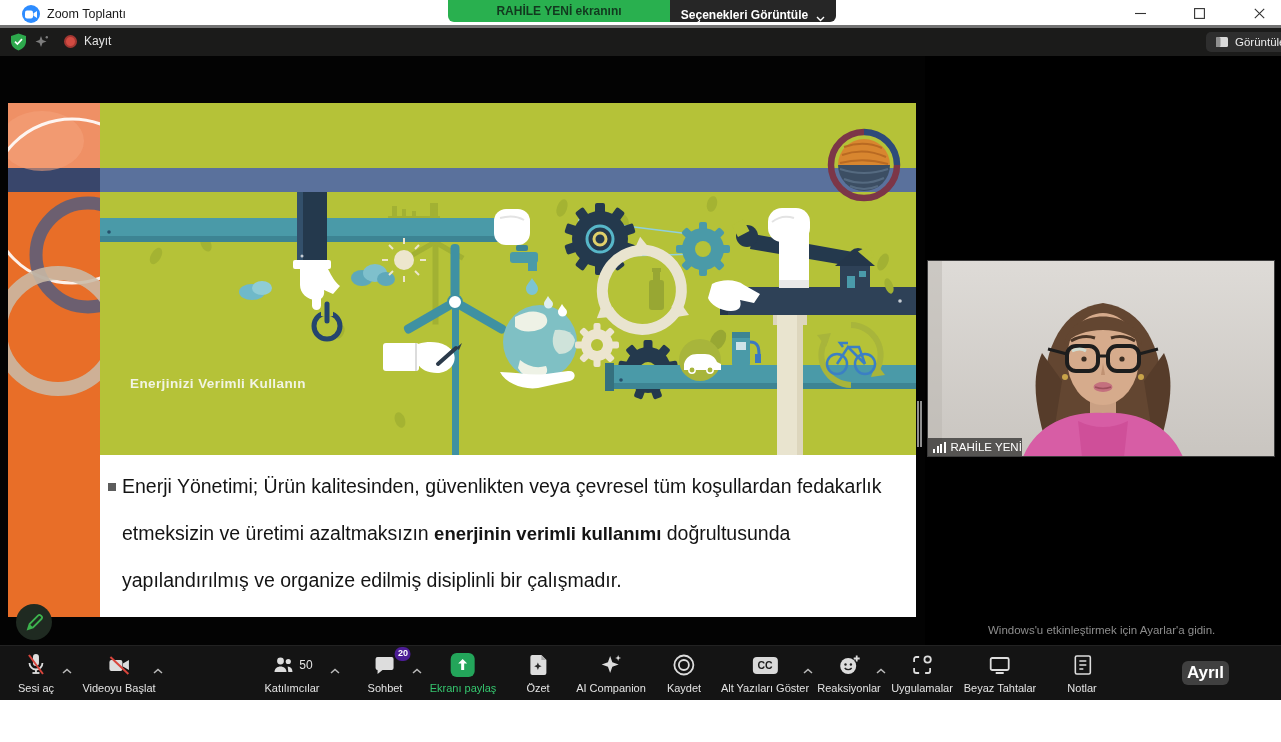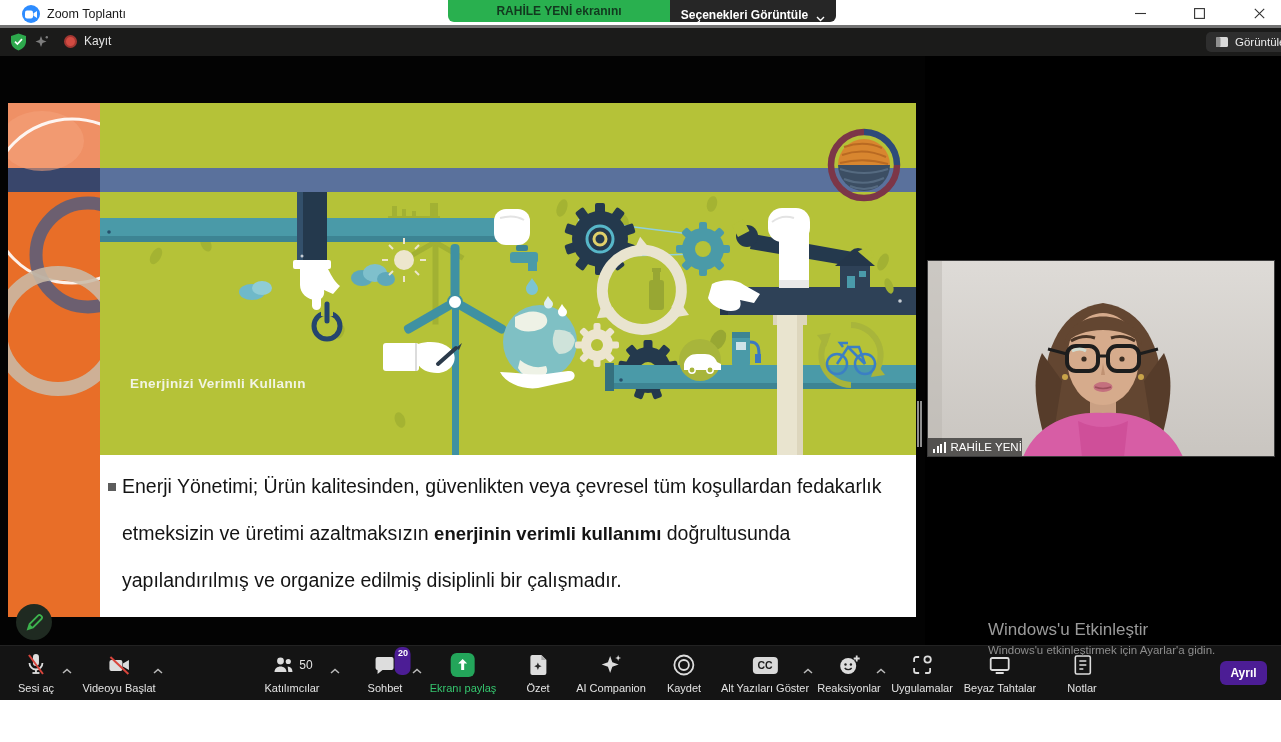--- a/index.html
+++ b/index.html
@@ -75,26 +75,26 @@
 
   
   .toolbar { position:absolute; left:0; top:645px; width:1281px; height:55px; background:#141414; border-top:1px solid #222; z-index:40; }
   .tb { position:absolute; top:6px; transform:translateX(-50%); display:flex; flex-direction:column; align-items:center; gap:4px; cursor:pointer; }
   .tb .ic { height:26px; display:flex; align-items:center; justify-content:center; position:relative; }
   .tb .lbl { font-size:11px; color:#e3e3e3; white-space:nowrap; }
   .tb.green .lbl { color:#35c56e; }
   .share-ic { width:24px; height:24px; background:#23a55a; border-radius:6px; display:flex; align-items:center; justify-content:center; }
   .chev { position:absolute; top:14px; cursor:pointer; }
   .count { font-size:12px; color:#e3e3e3; margin-left:4px; }
-  .badge { position:absolute; top:-5px; right:-14px; min-width:16px; height:28px; padding:0 3px; background:#4c1d95; border-radius:7px;
+  .badge { position:absolute; top:-5px; right:-14px; min-width:16px; height:14px; padding:0 3px; background:#4c1d95; border-radius:7px;
     color:#fff; font-size:9px; font-weight:bold; line-height:13px; text-align:center; }
   .cc-box { width:25px; height:17px; background:#d9d9d9; border-radius:4px; color:#1c1c1c; font-size:10.5px; font-weight:bold;
     display:flex; align-items:center; justify-content:center; }
-  .leave-btn { position:absolute; left:1220px; top:15px; width:47px; height:24px; background:#4c1d95; color:#fff; border:none;
-    border-radius:6px; font-size:12px; font-weight:bold; cursor:pointer; font-family:"Liberation Sans",sans-serif; }
+  .leave-btn { position:absolute; left:1182px; top:15px; width:47px; height:24px; background:#404040; color:#fff; border:none;
+    border-radius:6px; font-size:17px; font-weight:bold; cursor:pointer; font-family:"Liberation Sans",sans-serif; }
 </style>
 </head>
 <body>
 
 <div class="page">
 <div class="app">
 
   <div class="titlebar">
     <div class="zoom-logo">
       <svg width="12" height="9" viewBox="0 0 12 9">
@@ -475,21 +475,20 @@
   </div>
 
   <button class="annotate-btn">
     <svg width="19" height="19" viewBox="0 0 19 19">
       <path d="M3 16 l1.6 -5 L13 2.6 a2 2 0 0 1 2.8 0 l0.6 0.6 a2 2 0 0 1 0 2.8 L8 14.4 z" fill="none" stroke="#3db44e" stroke-width="1.8"></path>
       <path d="M3 16 l1.6 -5 3.4 3.4 z" fill="#3db44e"></path>
     </svg>
   </button>
 
   <div class="watermark">
-    <div class="wm1">Windows'u Etkinleştir</div>
     <div class="wm2">Windows'u etkinleştirmek için Ayarlar'a gidin.</div>
   </div>
 
   <div class="toolbar">
 
     <div class="tb" style="left:36px">
       <div class="ic">
             <svg width="24" height="24" viewBox="0 0 24 24">
               <path d="M9 4a3 3 0 0 1 6 0v6a3 3 0 0 1-6 0z" fill="#ddd"></path>
               <path d="M5.5 10a6.5 6.5 0 0 0 13 0" stroke="#ddd" fill="none" stroke-width="1.8"></path>

